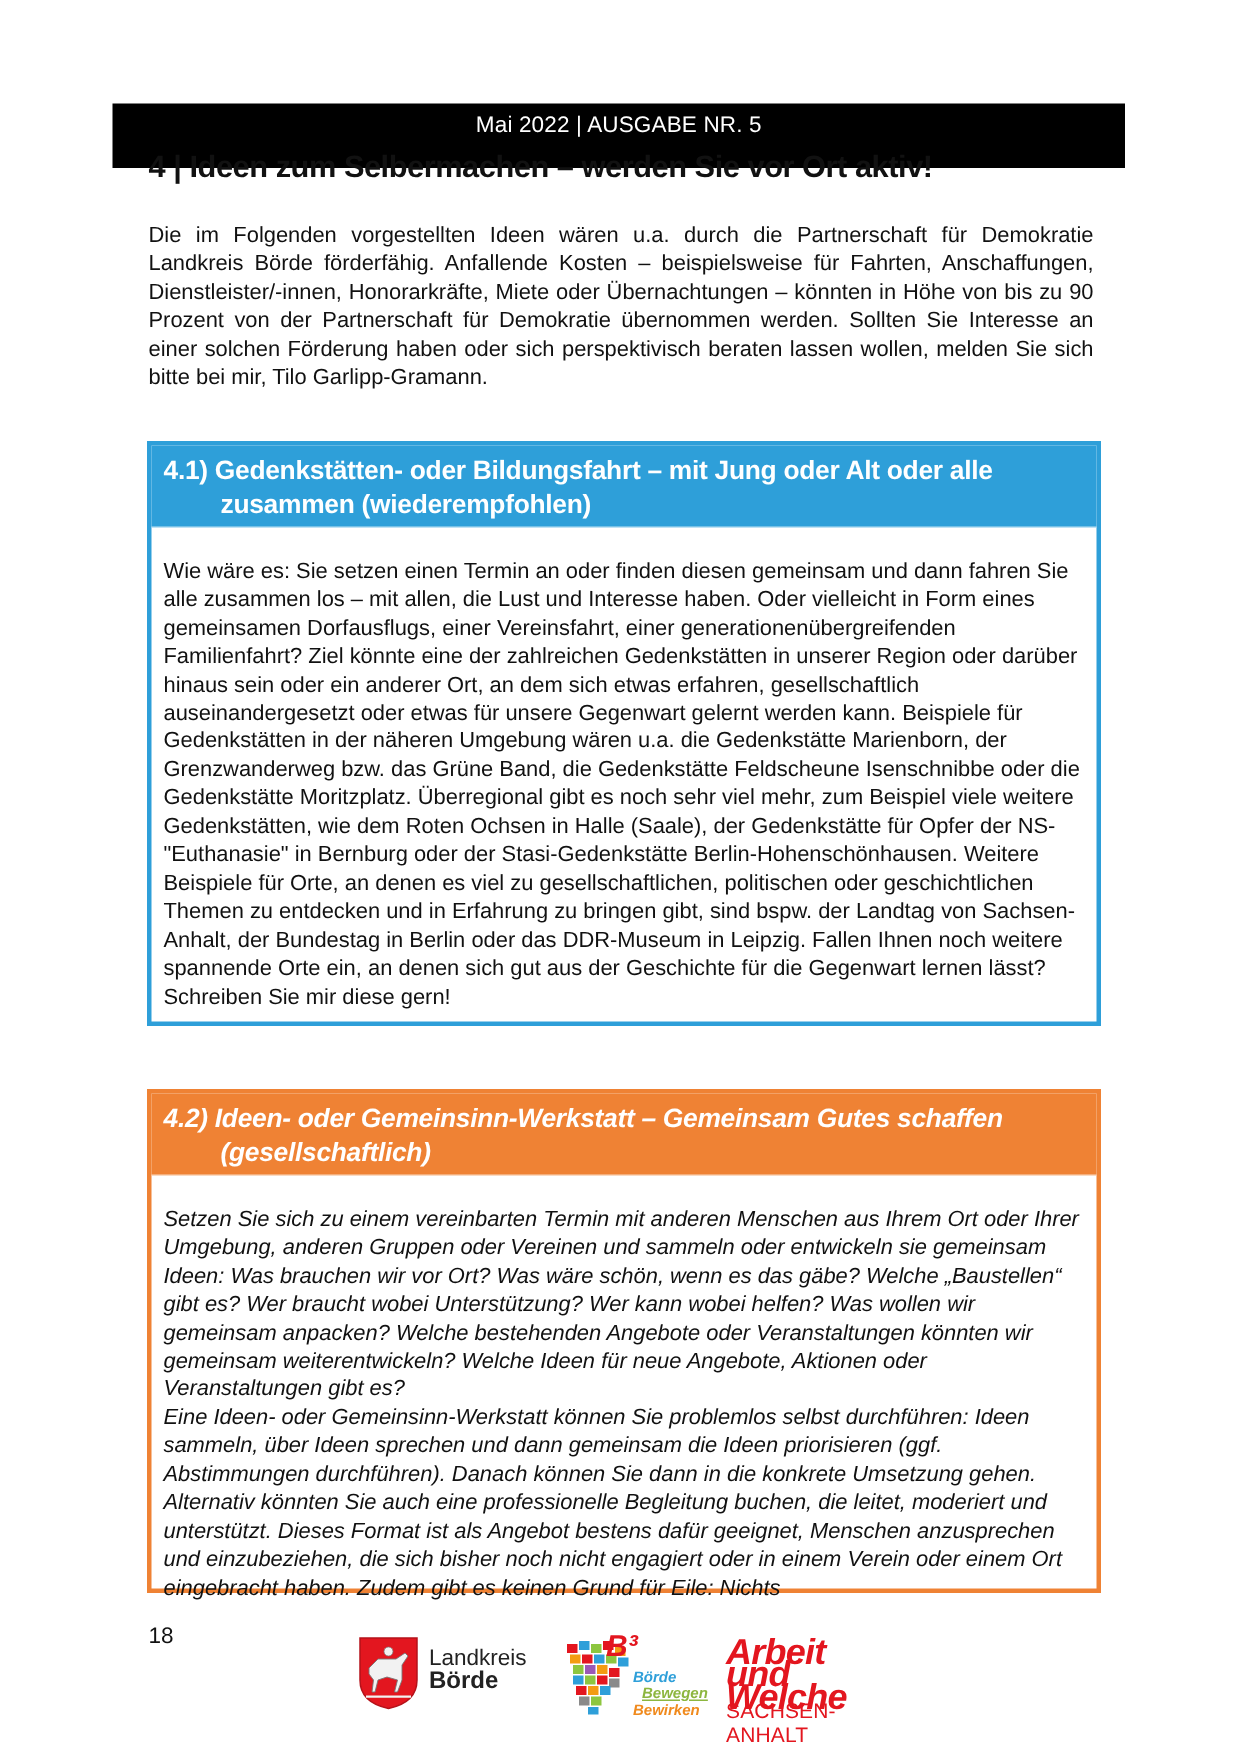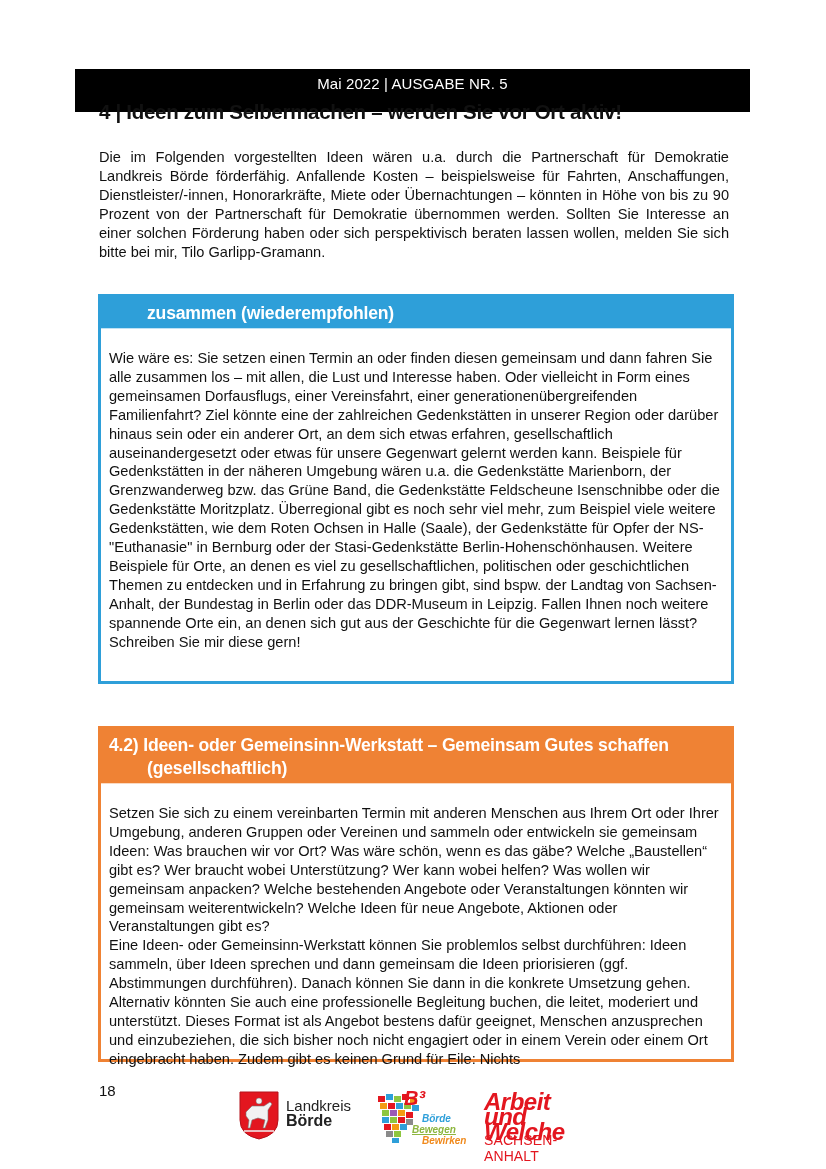--- a/index.html
+++ b/index.html
@@ -8,21 +8,21 @@
     .header-bar { position: absolute; left: 75px; top: 29px; width: 675px; height: 43px;
                   background: #000; color: #fff; font-size: 15px; line-height: 30px;
                   text-align: center; letter-spacing: 0.1px; margin-top: 40px; }
     .section-title { position: absolute; left: 99px; top: 100px; font-size: 20.5px; font-weight: bold;
                      letter-spacing: -0.3px; color: #111; }
     .hint { position: absolute; left: 99px; top: 148px; width: 630px; font-size: 14.6px; line-height: 18.9px; }
     .hint-label { font-weight: bold; display: block; }
     .hint-text { text-align: justify; display: block; }
     .box { position: absolute; left: 98px; width: 630px; border-style: solid; border-width: 3px; background: #fff; }
     .box-blue { top: 294px; height: 384px; border-color: #2e9fd9; }
-    .box-orange { top: 726px; height: 330px; border-color: #ef8234; }
+    .box-orange { top: 726px; height: 330px; border-color: #ef8234; font-style: italic; }
     .box-head { color: #fff; font-weight: bold; font-size: 17.6px; line-height: 23px; padding: 5px 8px 3px 8px;
                 letter-spacing: -0.2px; border-bottom: 1px solid rgba(255,255,255,0.7); }
     .box-blue .box-head { background: #2e9fd9; }
     .box-orange .box-head { background: #ef8234; }
     .head-line2 { display: block; padding-left: 38px; }
     .box-body { font-size: 14.6px; line-height: 18.9px; padding: 20px 8px 0 8px; color: #111; }
     .box-body p { margin: 0; }
     .page-num { position: absolute; left: 99px; top: 1082px; font-size: 15px; }
     .logos { position: absolute; left: 238px; top: 1090px; height: 60px; }
     .logo { position: absolute; top: 0; }
@@ -41,20 +41,21 @@
 </div>
 
 <div class="section-title">4 | Ideen zum Selbermachen – werden Sie vor Ort aktiv!</div>
 
 <div class="hint">
   <span class="hint-text">Die im Folgenden vorgestellten Ideen wären u.a. durch die Partnerschaft für Demokratie Landkreis Börde förderfähig. Anfallende Kosten – beispielsweise für Fahrten, Anschaffungen, Dienstleister/-innen, Honorarkräfte, Miete oder Übernachtungen – könnten in Höhe von bis zu 90 Prozent von der Partnerschaft für Demokratie übernommen werden. Sollten Sie Interesse an einer solchen Förderung haben oder sich perspektivisch beraten lassen wollen, melden Sie sich bitte bei mir, Tilo Garlipp-Gramann.</span>
 </div>
 
 <div class="box box-blue">
   <div class="box-head">
+    <span>4.1) Gedenkstätten- oder Bildungsfahrt – mit Jung oder Alt oder alle</span>
     <span class="head-line2">zusammen (wiederempfohlen)</span>
   </div>
   <div class="box-body">
     <p>Wie wäre es: Sie setzen einen Termin an oder finden diesen gemeinsam und dann fahren Sie alle zusammen los – mit allen, die Lust und Interesse haben. Oder vielleicht in Form eines gemeinsamen Dorfausflugs, einer Vereinsfahrt, einer generationenübergreifenden Familienfahrt? Ziel könnte eine der zahlreichen Gedenkstätten in unserer Region oder darüber hinaus sein oder ein anderer Ort, an dem sich etwas erfahren, gesellschaftlich auseinandergesetzt oder etwas für unsere Gegenwart gelernt werden kann. Beispiele für Gedenkstätten in der näheren Umgebung wären u.a. die Gedenkstätte Marienborn, der Grenzwanderweg bzw. das Grüne Band, die Gedenkstätte Feldscheune Isenschnibbe oder die Gedenkstätte Moritzplatz. Überregional gibt es noch sehr viel mehr, zum Beispiel viele weitere Gedenkstätten, wie dem Roten Ochsen in Halle (Saale), der Gedenkstätte für Opfer der NS-"Euthanasie" in Bernburg oder der Stasi-Gedenkstätte Berlin-Hohenschönhausen. Weitere Beispiele für Orte, an denen es viel zu gesellschaftlichen, politischen oder geschichtlichen Themen zu entdecken und in Erfahrung zu bringen gibt, sind bspw. der Landtag von Sachsen-Anhalt, der Bundestag in Berlin oder das DDR-Museum in Leipzig. Fallen Ihnen noch weitere spannende Orte ein, an denen sich gut aus der Geschichte für die Gegenwart lernen lässt? Schreiben Sie mir diese gern!</p>
   </div>
 </div>
 
 <div class="box box-orange">
   <div class="box-head">
     <span>4.2) Ideen- oder Gemeinsinn-Werkstatt – Gemeinsam Gutes schaffen</span>
@@ -105,21 +106,21 @@
         <rect x="30" y="29" width="7" height="6" fill="#8a8a8a"></rect>
       <rect x="8" y="34" width="7" height="6" fill="#e3161f"></rect>
         <rect x="16" y="34" width="7" height="6" fill="#f39c12"></rect>
       <rect x="24" y="34" width="7" height="6" fill="#2e9fd9"></rect>
       <rect x="10" y="41" width="7" height="6" fill="#8a8a8a"></rect>
         <rect x="18" y="41" width="7" height="6" fill="#8dc63f"></rect>
       <rect x="16" y="48" width="7" height="5" fill="#2e9fd9"></rect>
     </svg>
     <div style="position:absolute; left:28px; top:-2px; color:#e3161f; font-weight:bold; font-style:italic; font-size:20px; line-height:20px;">B³</div>
     <div class="b3-word" style="left:46px; top:24px; color:#2e9fd9;">Börde</div>
-    <div class="b3-word" style="left:36px; top:35px; color:#8db63f;text-decoration:underline;">Bewegen</div>
+    <div class="b3-word" style="left:52px; top:35px; color:#8db63f;text-decoration:underline;">Bewegen</div>
     <div class="b3-word" style="left:46px; top:46px; color:#f08a1d;">Bewirken</div>
   </div>
 
   <div class="logo" style="left:246px; top:4px; width:100px; height:52px;">
     <div class="aul-title">
       <span style="display:block;">Arbeit und</span>
       <span style="display:block;">Welche</span>
     </div>
     <div class="aul-sub">SACHSEN-ANHALT</div>
   </div>

